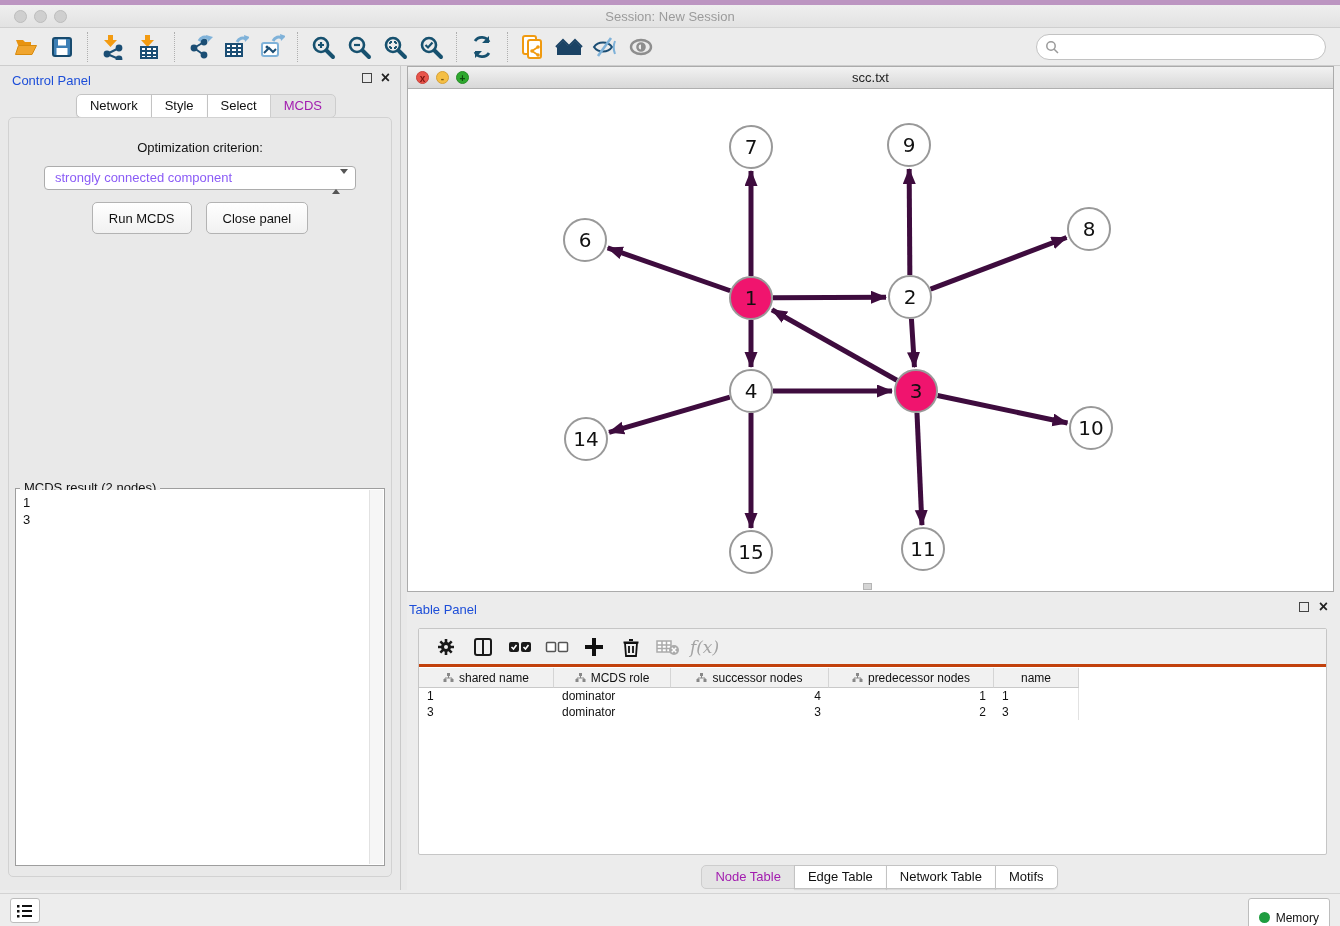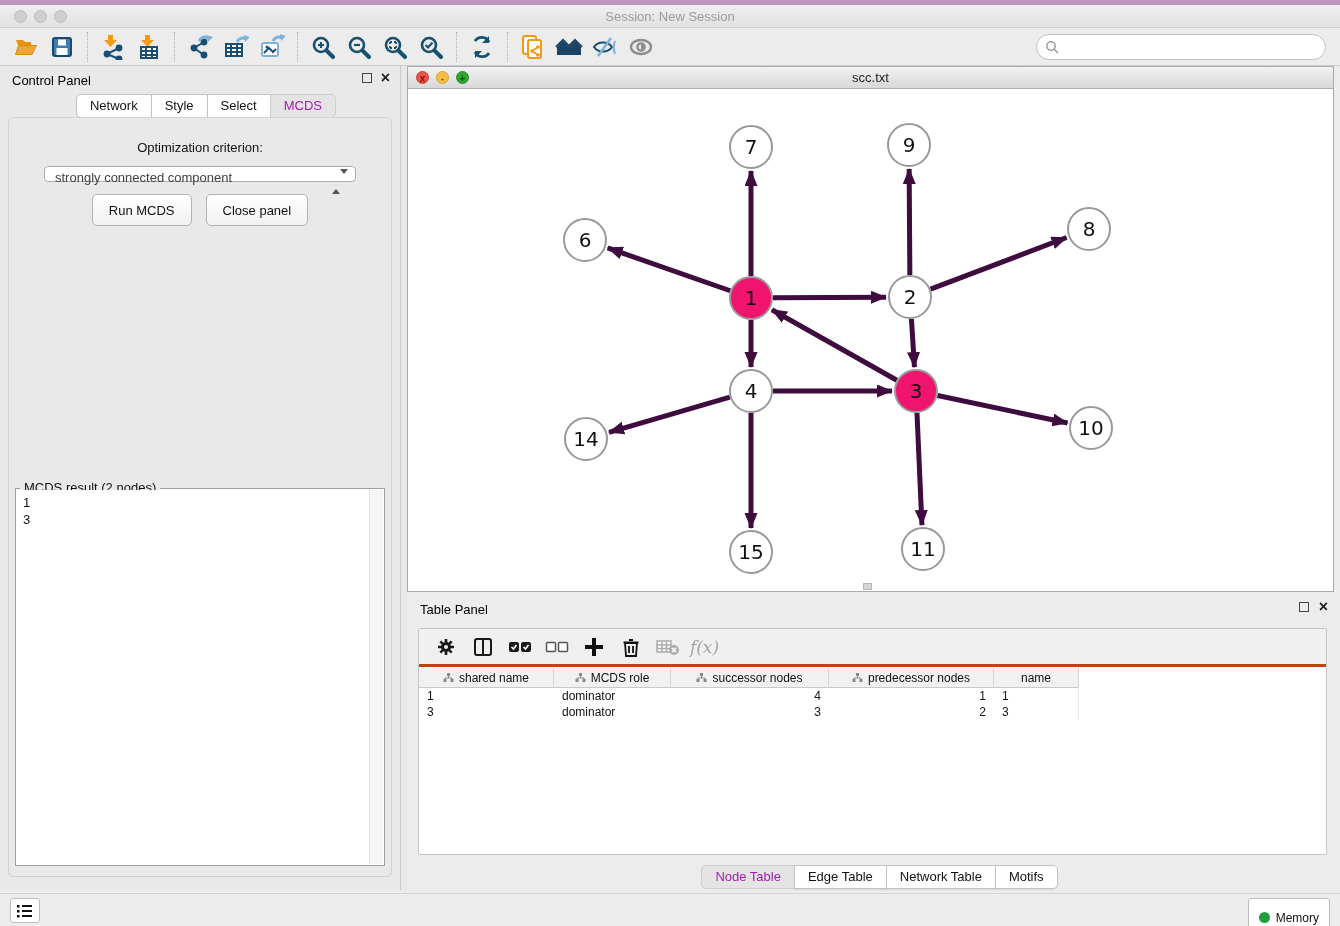--- a/index.html
+++ b/index.html
@@ -27,37 +27,37 @@
     border:1px solid #C2C2C2; border-radius:13px; display:flex; align-items:center; padding:0 8px; }
   #search-wrap input { border:none; outline:none; flex:1; font-size:13px; background:transparent; margin-left:5px; }
 
   
   #v-split { position:absolute; left:400px; top:66px; width:7px; height:824px; background:#E9E9E9; }
 
   
   #control-panel { position:absolute; left:0; top:66px; width:401px; height:824px; background:#E9E9E9;
     border-right:1px solid #C9C9C9; }
   .panel-head { position:relative; height:28px; }
-  .panel-head .ptitle { position:absolute; left:12px; top:7px; font-size:13px; color:#000000; }
+  .panel-head .ptitle { position:absolute; left:12px; top:7px; font-size:13px; color:#1d4ed8; }
   .panel-head .picons { position:absolute; right:10px; top:7px; display:flex; gap:9px; align-items:center; }
   .float-ico { width:10px; height:10px; border:1.5px solid #444; background:transparent; display:inline-block; }
   .close-ico { font-size:16px; font-weight:bold; color:#222; line-height:10px; }
 
   .seg-tabs { display:flex; justify-content:center; }
   .seg-tab { font-size:13px; padding:3px 13px 4px 13px; background:#fff; border:1px solid #C3C3C3;
     color:#111; margin-left:-1px; box-shadow:0 1px 1px rgba(0,0,0,0.08); }
   .seg-tab:first-child { border-radius:5px 0 0 5px; margin-left:12px; }
   .seg-tab:last-child { border-radius:0 5px 5px 0; }
   .seg-tab.sel { background:#E4E4E4; color:#a21caf; border-color:#CDCDCD; box-shadow:none; }
 
   #cp-inner { position:absolute; left:8px; top:51px; width:384px; height:760px;
     background:#E9E9E9; border:1px solid #D2D2D2; border-radius:5px; }
   #opt-label { margin-top:22px; text-align:center; font-size:13px; color:#111; }
-  #criterion-select { position:relative; margin:11px auto 0 auto; width:312px; height:16px; background:#fff;
-    border:1px solid #ACACAC; border-radius:4px; font-size:13px; line-height:22px; padding-left:10px; color:#404040; }
+  #criterion-select { position:relative; margin:11px auto 0 auto; width:312px; height:24px; background:#fff;
+    border:1px solid #ACACAC; border-radius:4px; font-size:13px; line-height:22px; padding-left:10px; color:#8b5cf6; }
   #criterion-select .steppers { position:absolute; right:7px; top:4px; }
   .tri-up { width:0; height:0; border-left:4px solid transparent; border-right:4px solid transparent;
     border-bottom:5px solid #555; margin-bottom:2px; }
   .tri-down { width:0; height:0; border-left:4px solid transparent; border-right:4px solid transparent;
     border-top:5px solid #555; }
   #cp-buttons { margin-top:12px; display:flex; justify-content:center; gap:14px; }
   .btn { height:23px; padding:15px 16px; font-size:13px; color:#111; background:linear-gradient(#FFFFFF,#F1F1F1);
     border:1px solid #B3B3B3; border-radius:5px; display:flex; align-items:center; }
 
   #result-group { position:absolute; left:6px; top:370px; width:370px; height:378px;
@@ -352,21 +352,21 @@
           <text x="178" y="357" text-anchor="middle" font-size="20" fill="#111" font-family="DejaVu Sans, sans-serif">14</text>
           <circle cx="343" cy="463" r="21" fill="#FFFFFF" stroke="#999999" stroke-width="2"></circle>
           <text x="343" y="470" text-anchor="middle" font-size="20" fill="#111" font-family="DejaVu Sans, sans-serif">15</text>
         </svg>
       <div id="h-scroll-handle"></div>
     </div>
   </div>
 
   <div id="table-panel">
     <div class="panel-head">
-      <span class="ptitle" style="left:13px;">Table Panel</span>
+      <span class="ptitle" style="left:2px;">Table Panel</span>
       <span class="picons" style="position:absolute; right:12px; top:7px; display:flex; gap:10px; align-items:center;">
         <span class="float-ico"></span>
         <span class="close-ico">×</span>
       </span>
     </div>
     <div id="tp-box">
       <div id="tp-toolbar">
         <span class="tbtn">
             <svg width="20" height="20" viewBox="0 0 20 20">
               <g stroke="#1A1A1A" stroke-width="2.6">

